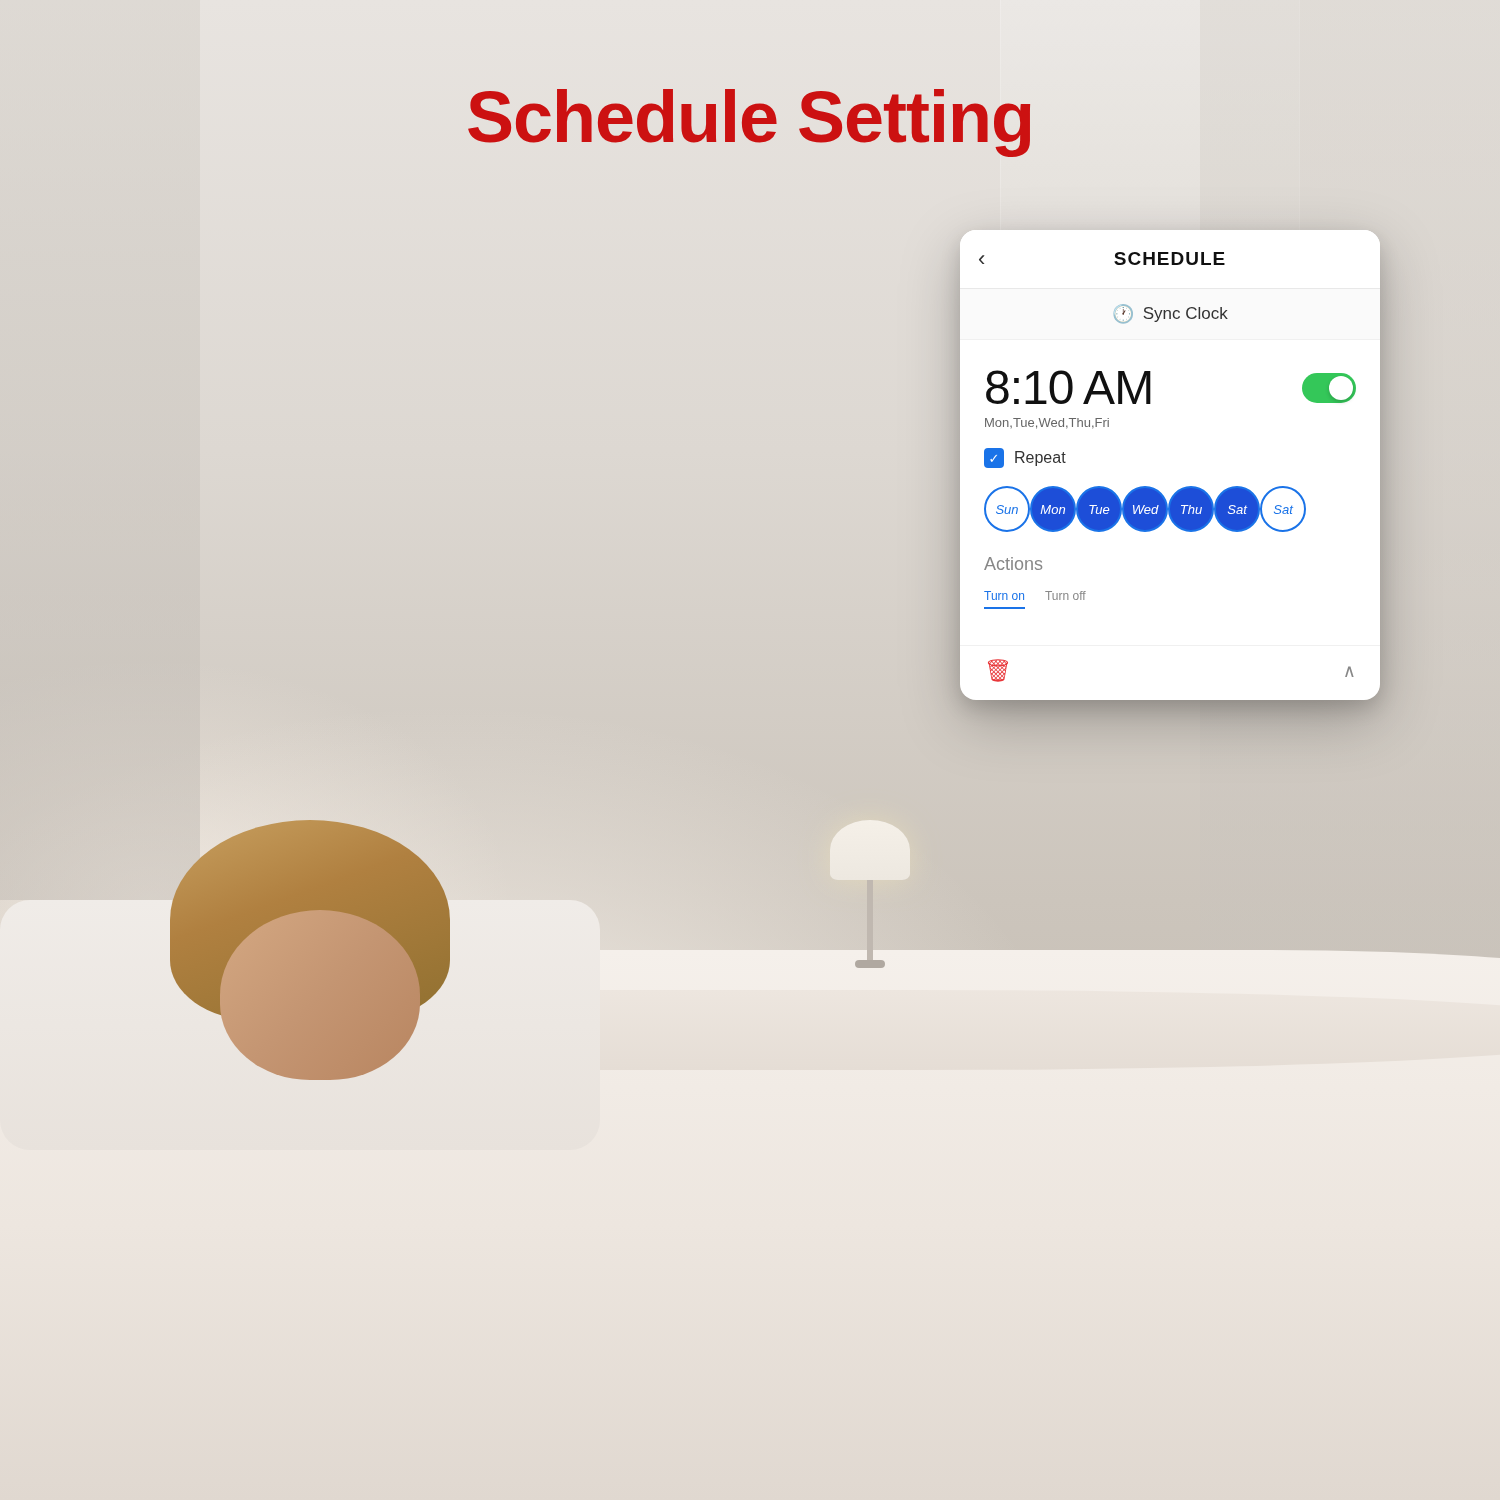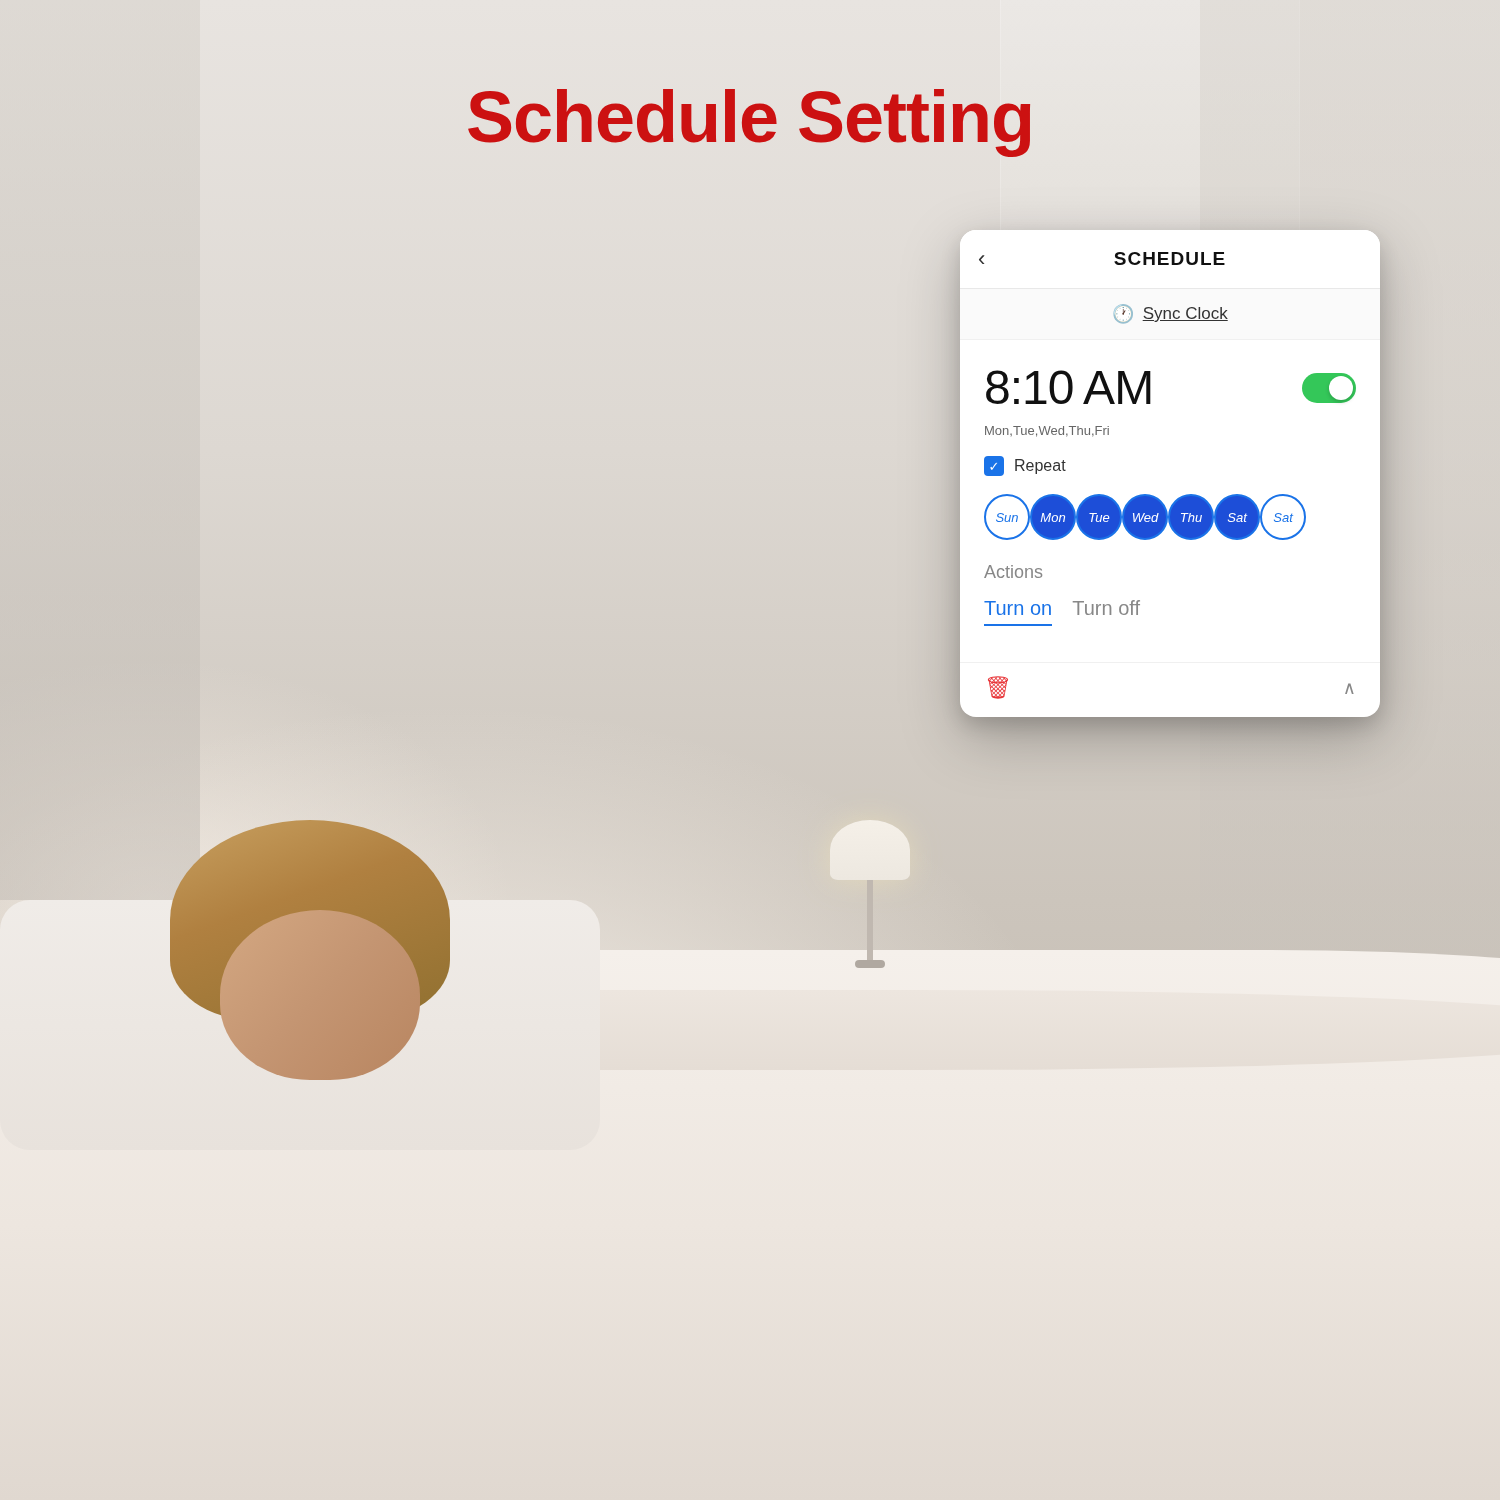--- a/index.html
+++ b/index.html
@@ -113,34 +113,33 @@
     }
 
     .sync-clock-icon {
       font-size: 18px;
       color: #666;
     }
 
     .sync-clock-label {
       font-size: 17px;
       color: #333;
-      text-decoration: underline;
     }
 
     
     .schedule-content {
       padding: 20px 24px 16px;
     }
 
     
     .time-row {
       display: flex;
       align-items: center;
       justify-content: space-between;
-      margin-bottom: 8px;
+      margin-bottom: 0;
     }
 
     .time-display {
       font-size: 48px;
       font-weight: 300;
       color: #111;
       letter-spacing: -1px;
     }
 
     
@@ -238,21 +237,21 @@
       margin-bottom: 10px;
     }
 
     .actions-row {
       display: flex;
       gap: 20px;
       margin-bottom: 20px;
     }
 
     .action-btn {
-      font-size: 20px;
+      font-size: 12px;
       font-weight: 500;
       cursor: pointer;
       padding: 4px 0;
     }
 
     .action-btn.turn-on {
       color: #1a73e8;
       border-bottom: 2px solid #1a73e8;
     }
 

